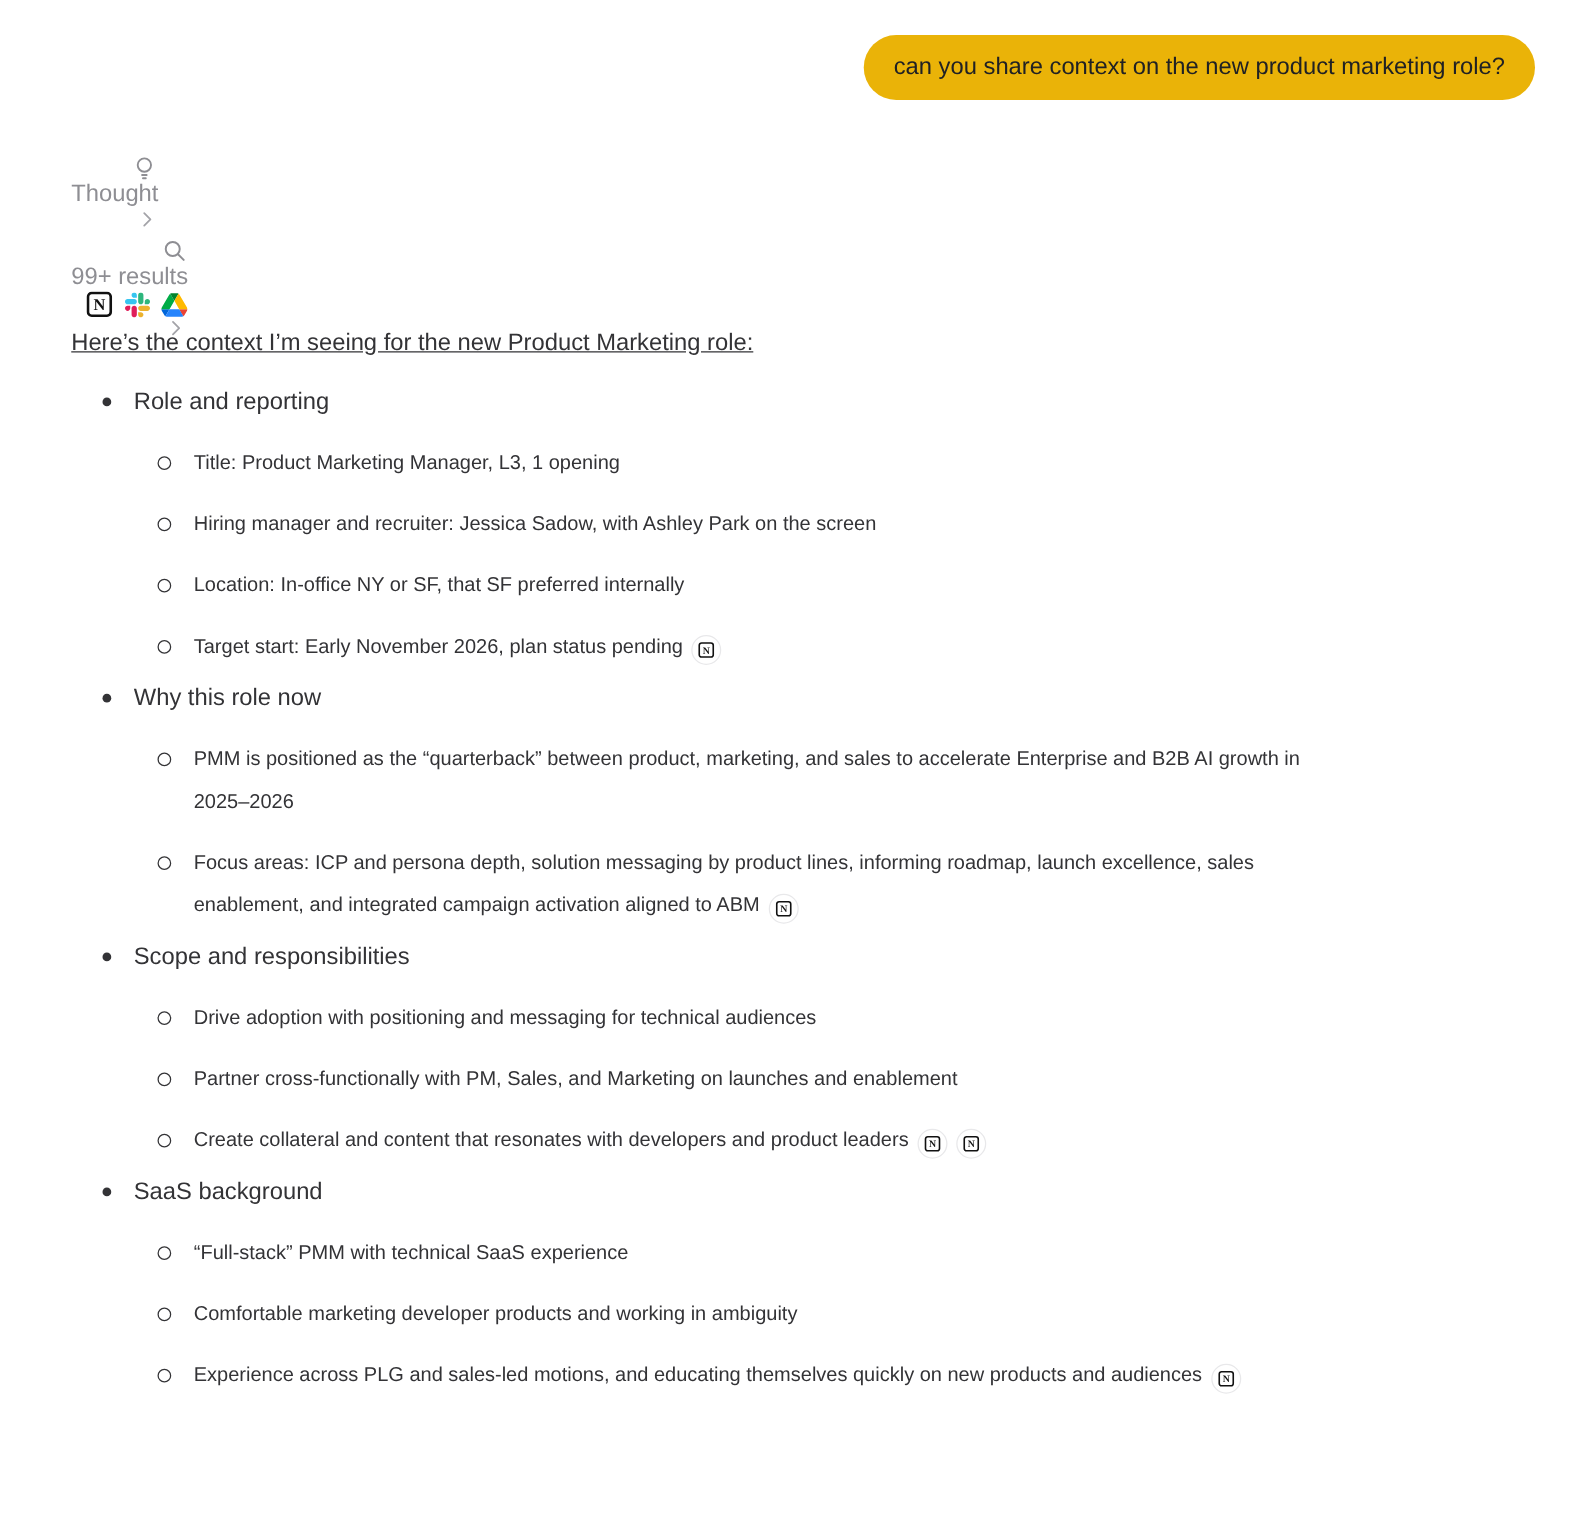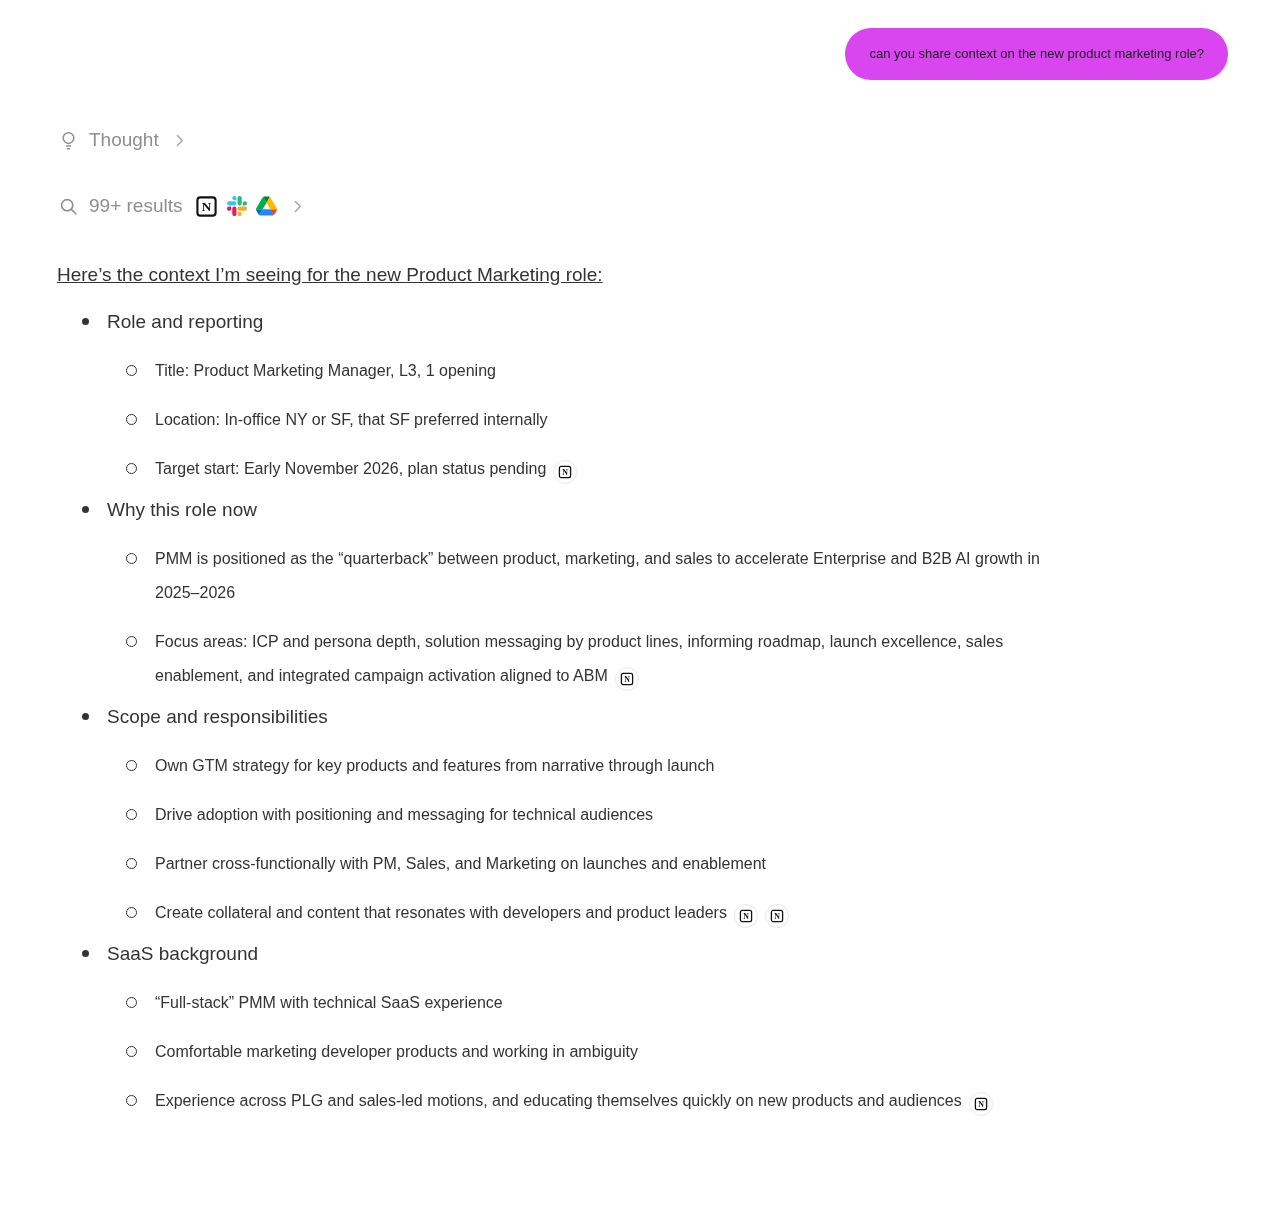--- a/index.html
+++ b/index.html
@@ -9,33 +9,33 @@
     height: 1220px;
     font-family: "Liberation Sans", sans-serif;
     color: #333336;
     overflow: hidden;
   }
   .page { padding: 28px 38px 0 57px; }
 
   
   .user-row { display: flex; justify-content: flex-end; }
   .bubble {
-    background: #d946ef;
+    background: #eab308;
     color: #202124;
-    font-size: 13px;
+    font-size: 19px;
     line-height: 26px;
     padding: 13px 24px;
     border-radius: 28px;
     max-width: 820px;
   }
 
   
   .meta-row {
-    display: flex; align-items: center; gap: 10px;
-    height: 32px; cursor: pointer; width: max-content;
+    display: flex; align-items: flex-end; 
+    height: 32px; cursor: pointer; width: max-content; flex-direction: column;
   }
   .meta-row.thought { margin-top: 44px; }
   .meta-row.results { margin-top: 34px; }
   .meta-icon { width: 22px; height: 22px; display: flex; align-items: center; justify-content: center; color: #8e8e93; }
   .meta-label { font-size: 19px; color: #8e8e93; }
   .chev { width: 18px; height: 18px; display: flex; align-items: center; color: #a3a3a8; margin-left: 2px; }
   .src-icons { display: flex; align-items: center; gap: 9px; margin-left: 4px; }
   .src-icons .src { width: 21px; height: 21px; display: flex; align-items: center; justify-content: center; }
 
   
@@ -131,39 +131,39 @@
           <polyline points="9 5 16 12 9 19"></polyline>
         </svg>
     </span>
   </div>
 
   <p class="intro">Here’s the context I’m seeing for the new Product Marketing role:</p>
 
   <ul class="l1" id="answer-list">
       <li class="l1-item"><span class="l1-text">Role and reporting</span><ul class="l2">
           <li><span class="sub-text">Title: Product Marketing Manager, L3, 1 opening</span></li>
+          <li><span class="sub-text">Hiring manager and recruiter: Jessica Sadow, with Ashley Park on the screen</span></li>
           <li><span class="sub-text">Location: In-office NY or SF, that SF preferred internally</span></li>
           <li><span class="sub-text">Target start: Early November 2026, plan status pending</span><span class="cite">
               <svg viewBox="0 0 24 24" aria-hidden="true">
                 <rect x="2.4" y="2.4" width="19.2" height="19.2" rx="3.2" fill="#ffffff" stroke="#111111" stroke-width="2.2"></rect>
                 <text x="12" y="16.9" text-anchor="middle" font-family="Liberation Serif, serif" font-size="13.5" font-weight="700" fill="#111111">N</text>
               </svg>
             </span></li>
         </ul></li>
       <li class="l1-item"><span class="l1-text">Why this role now</span><ul class="l2">
           <li><span class="sub-text">PMM is positioned as the “quarterback” between product, marketing, and sales to accelerate Enterprise and B2B AI growth in 2025–2026</span></li>
           <li><span class="sub-text">Focus areas: ICP and persona depth, solution messaging by product lines, informing roadmap, launch excellence, sales enablement, and integrated campaign activation aligned to ABM</span><span class="cite">
               <svg viewBox="0 0 24 24" aria-hidden="true">
                 <rect x="2.4" y="2.4" width="19.2" height="19.2" rx="3.2" fill="#ffffff" stroke="#111111" stroke-width="2.2"></rect>
                 <text x="12" y="16.9" text-anchor="middle" font-family="Liberation Serif, serif" font-size="13.5" font-weight="700" fill="#111111">N</text>
               </svg>
             </span></li>
         </ul></li>
       <li class="l1-item"><span class="l1-text">Scope and responsibilities</span><ul class="l2">
-          <li><span class="sub-text">Own GTM strategy for key products and features from narrative through launch</span></li>
           <li><span class="sub-text">Drive adoption with positioning and messaging for technical audiences</span></li>
           <li><span class="sub-text">Partner cross-functionally with PM, Sales, and Marketing on launches and enablement</span></li>
           <li><span class="sub-text">Create collateral and content that resonates with developers and product leaders</span><span class="cite">
               <svg viewBox="0 0 24 24" aria-hidden="true">
                 <rect x="2.4" y="2.4" width="19.2" height="19.2" rx="3.2" fill="#ffffff" stroke="#111111" stroke-width="2.2"></rect>
                 <text x="12" y="16.9" text-anchor="middle" font-family="Liberation Serif, serif" font-size="13.5" font-weight="700" fill="#111111">N</text>
               </svg>
             </span><span class="cite">
               <svg viewBox="0 0 24 24" aria-hidden="true">
                 <rect x="2.4" y="2.4" width="19.2" height="19.2" rx="3.2" fill="#ffffff" stroke="#111111" stroke-width="2.2"></rect>

